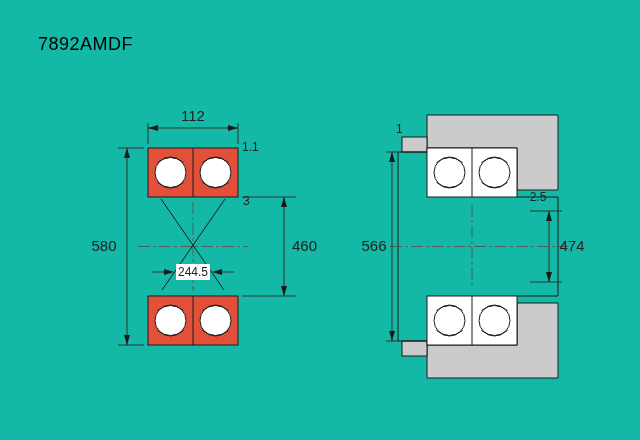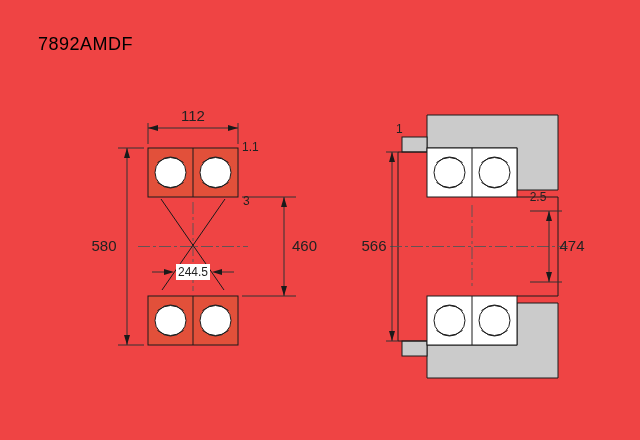--- a/index.html
+++ b/index.html
@@ -1,16 +1,16 @@
 <!DOCTYPE html>
 <html><head>
 <meta charset="utf-8">
 <style>
   html,body{margin:0;padding:0;background:#ffffff;}
-  .page{width:640px;height:440px;background:#ef4444;position:relative;overflow:hidden;
+  .page{width:640px;height:440px;background:#14b8a6;position:relative;overflow:hidden;
         font-family:"Liberation Sans",sans-serif;}
   svg{display:block;}
   svg text{fill:#222;font-family:"Liberation Sans",sans-serif;}
   .title-text{font-size:18px;fill:#000;font-weight:500;letter-spacing:0.5px;}
   .dim-text{font-size:15px;}
   .small-text{font-size:12px;}
   .mid-text{font-size:12px;}
   .s{stroke:#1a1a1a;stroke-width:1;fill:none;}
   .thin{stroke:#333;stroke-width:1;fill:none;}
   .cl{stroke:#555;stroke-width:0.9;fill:none;stroke-dasharray:12 3 3 3;}

